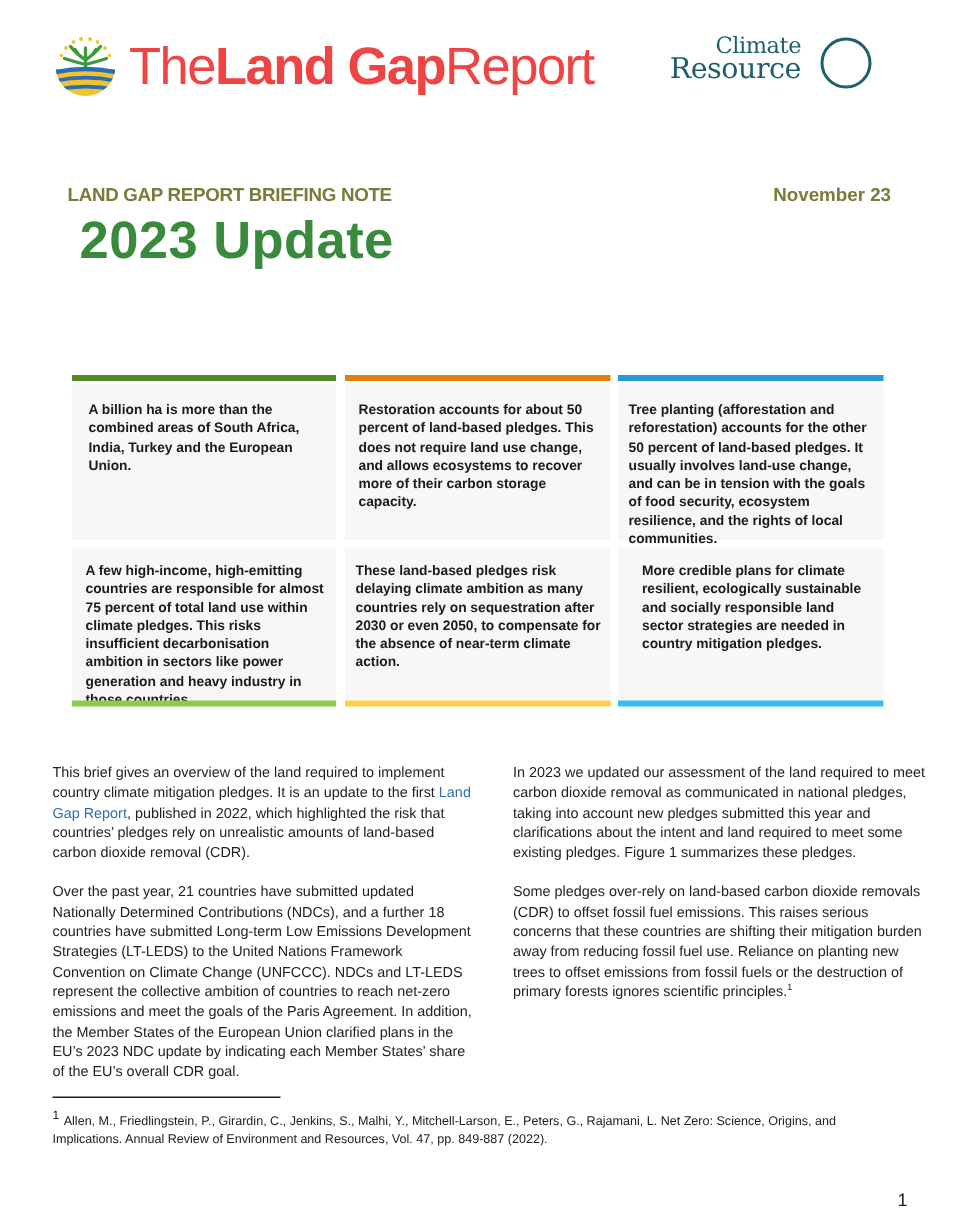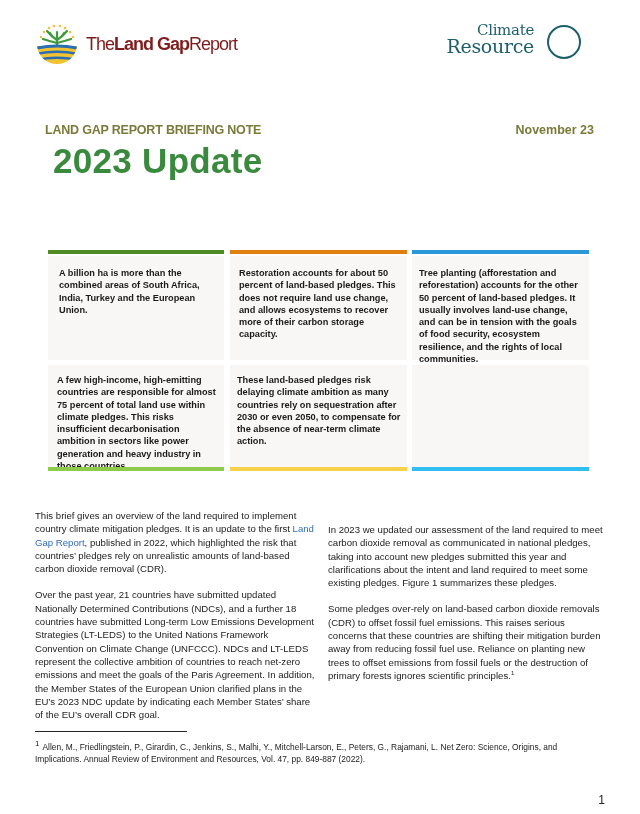--- a/index.html
+++ b/index.html
@@ -2,21 +2,21 @@
 <html><head>
 <meta charset="utf-8">
 <style>
   * { margin: 0; padding: 0; box-sizing: border-box; }
   html, body { width: 640px; height: 814px; background: #ffffff; overflow: hidden; }
   body { position: relative; font-family: "Liberation Sans", sans-serif; color: #1a1a1a; }
 
   
   .lgr-logo { position: absolute; left: 35px; top: 22px; height: 44px; display: flex; align-items: center; }
   .lgr-logo svg { display: block; }
-  .lgr-word { font-family: "Liberation Sans", sans-serif; font-size: 18px; color: #7f1d1d; letter-spacing: -1px; margin-left: 7px; line-height: 1; white-space: nowrap; }
+  .lgr-word { font-family: "Liberation Sans", sans-serif; font-size: 35px; color: #ef4444; letter-spacing: -1px; margin-left: 7px; line-height: 1; white-space: nowrap; }
   .lgr-word .thin { font-weight: 400; }
   .lgr-word .bold { font-weight: 700; }
 
   .cr-logo { position: absolute; left: 452px; top: 22px; width: 130px; height: 42px; }
   .cr-text { position: absolute; right: 48px; top: 0; text-align: right; font-family: "DejaVu Serif", serif; color: #1d5f6b; line-height: 16px; }
   .cr-line1 { font-size: 15px; display: block; letter-spacing: -0.3px; }
   .cr-line2 { font-size: 19px; display: block; letter-spacing: -0.3px; }
   .cr-circle { position: absolute; left: 95px; top: 3px; width: 34px; height: 34px; border: 2.5px solid #1d5f6b; border-radius: 50%; }
 
   
@@ -114,33 +114,34 @@
     <p>Tree planting (afforestation and reforestation) accounts for the other 50 percent of land-based pledges. It usually involves land-use change, and can be in tension with the goals of food security, ecosystem resilience, and the rights of local communities.</p>
   </div>
 
   <div class="box" style="left:0;top:115px;width:176px;height:102px;padding:9px 6px 0 9px;">
     <p>A few high-income, high-emitting countries are responsible for almost 75 percent of total land use within climate pledges. This risks insufficient decarbonisation ambition in sectors like power generation and heavy industry in those countries.</p>
   </div>
   <div class="box" style="left:182px;top:115px;width:177px;height:102px;padding:9px 6px 0 7px;">
     <p>These land-based pledges risk delaying climate ambition as many countries rely on sequestration after 2030 or even 2050, to compensate for the absence of near-term climate action.</p>
   </div>
   <div class="box" style="left:364px;top:115px;width:177px;height:102px;padding:9px 6px 0 16px;">
+    <p>More credible plans for climate resilient, ecologically sustainable and socially responsible land sector strategies are needed in country mitigation pledges.</p>
   </div>
 
   <div class="bar" style="left:0;top:217px;width:176px;background:#8fcb4a;"></div>
   <div class="bar" style="left:182px;top:217px;width:177px;background:#f7d14a;"></div>
   <div class="bar" style="left:364px;top:217px;width:177px;background:#30bff0;"></div>
 </div>
 
 <div class="col" style="left:35px;top:509px;width:280px;">
   <p><span>This brief gives an overview of the land required to implement country climate mitigation pledges. It is an update to the first </span><a>Land Gap Report</a><span>, published in 2022, which highlighted the risk that countries’ pledges rely on unrealistic amounts of land-based carbon dioxide removal (CDR).</span></p>
   <p>Over the past year, 21 countries have submitted updated Nationally Determined Contributions (NDCs), and a further 18 countries have submitted Long-term Low Emissions Development Strategies (LT-LEDS) to the United Nations Framework Convention on Climate Change (UNFCCC). NDCs and LT-LEDS represent the collective ambition of countries to reach net-zero emissions and meet the goals of the Paris Agreement. In addition, the Member States of the European Union clarified plans in the EU’s 2023 NDC update by indicating each Member States’ share of the EU’s overall CDR goal.</p>
 </div>
 
-<div class="col" style="left:328px;top:509px;width:275px;margin-top:14px;">
+<div class="col" style="left:342px;top:509px;width:275px;">
   <p>In 2023 we updated our assessment of the land required to meet carbon dioxide removal as communicated in national pledges, taking into account new pledges submitted this year and clarifications about the intent and land required to meet some existing pledges. Figure 1 summarizes these pledges.</p>
   <p><span>Some pledges over-rely on land-based carbon dioxide removals (CDR) to offset fossil fuel emissions. This raises serious concerns that these countries are shifting their mitigation burden away from reducing fossil fuel use. Reliance on planting new trees to offset emissions from fossil fuels or the destruction of primary forests ignores scientific principles.</span><sup>1</sup></p>
 </div>
 
 <div class="fn-rule"></div>
 <div class="footnote">
   <span class="fn-num">1</span><span>Allen, M., Friedlingstein, P., Girardin, C., Jenkins, S., Malhi, Y., Mitchell-Larson, E., Peters, G., Rajamani, L. Net Zero: Science, Origins, and Implications. Annual Review of Environment and Resources, Vol. 47, pp. 849-887 (2022).</span>
 </div>
 
 <div class="page-num">1</div>

